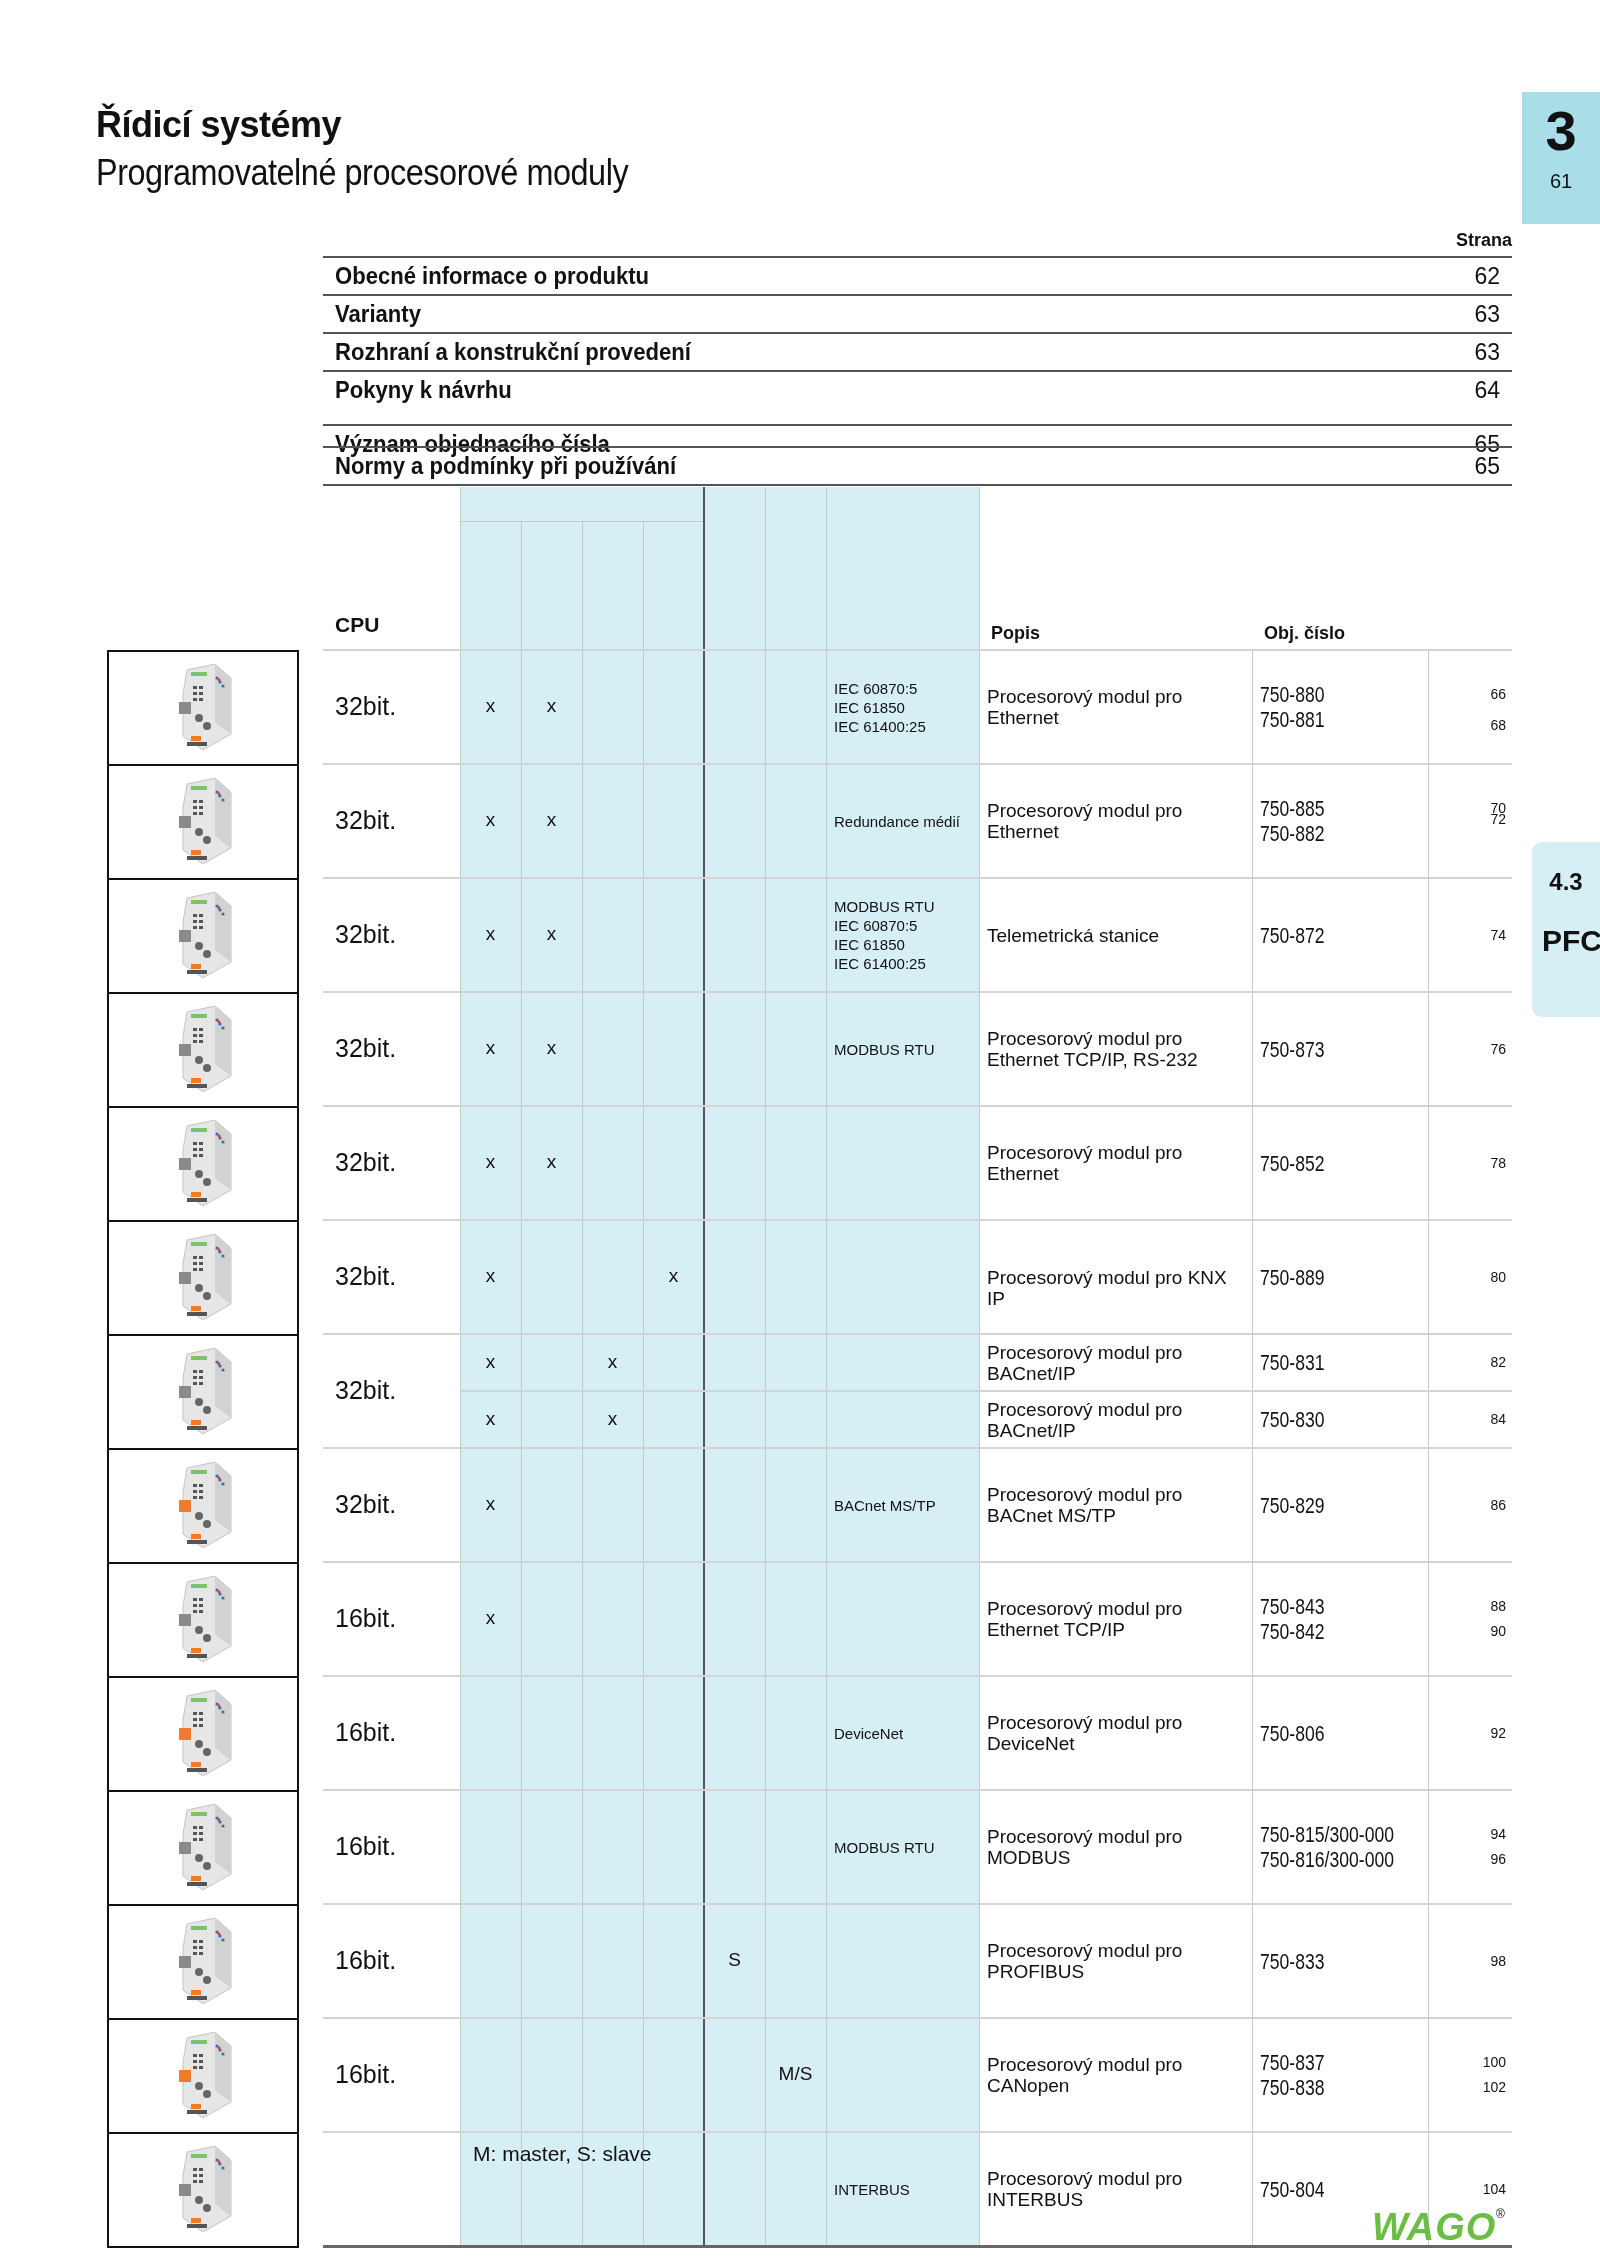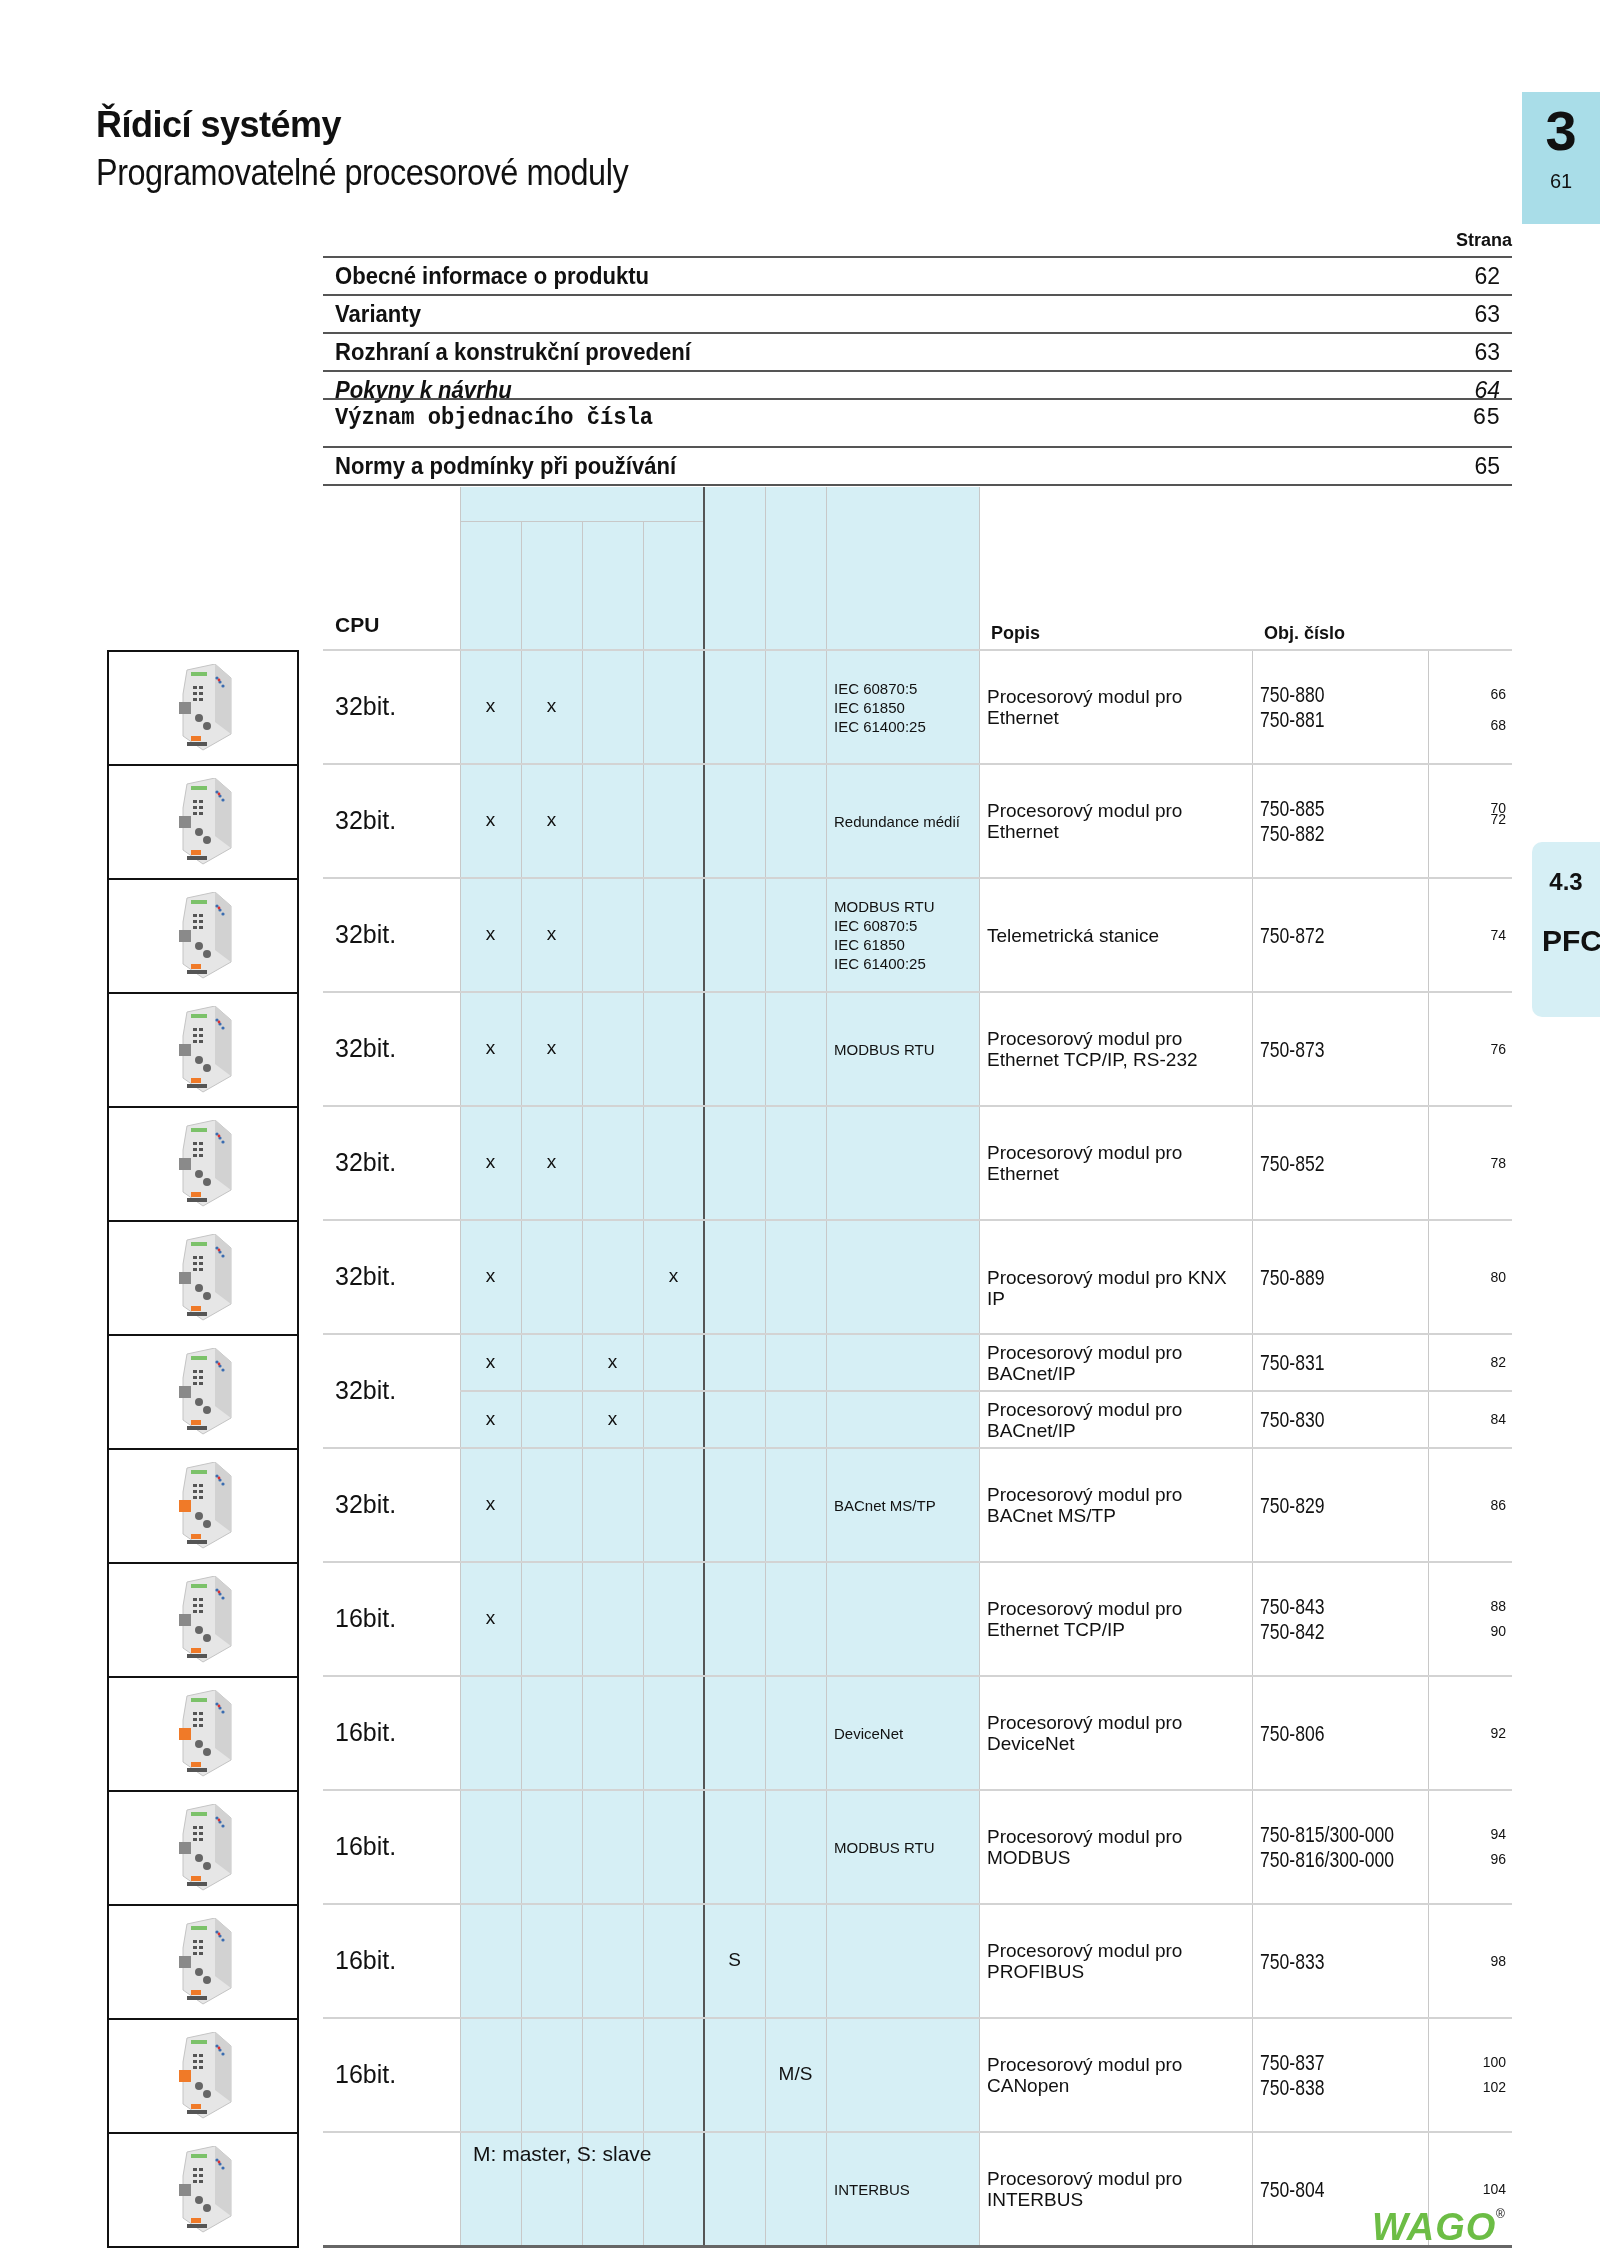--- a/index.html
+++ b/index.html
@@ -66,25 +66,25 @@
         <span class="pg">62</span>
       </div>
       <div class="toc-row" style="top: 72px;">
         <span class="lbl">Varianty</span>
         <span class="pg">63</span>
       </div>
       <div class="toc-row" style="top: 110px;">
         <span class="lbl">Rozhraní a konstrukční provedení</span>
         <span class="pg">63</span>
       </div>
-      <div class="toc-row" style="top: 148px; font-style: italic;">
+      <div class="toc-row" style="top: 148px;">
         <span class="lbl">Pokyny k návrhu</span>
         <span class="pg">64</span>
       </div>
-      <div class="toc-row" style="top: 176px; font-family: Liberation Mono, monospace;">
+      <div class="toc-row" style="top: 202px;">
         <span class="lbl">Význam objednacího čísla</span>
         <span class="pg">65</span>
       </div>
       <div class="toc-row" style="top: 224px;">
         <span class="lbl">Normy a podmínky při používání</span>
         <span class="pg">65</span>
       </div>
       <div id="toc-end" style="top: 262px;"></div>
     </div>
 </div>

